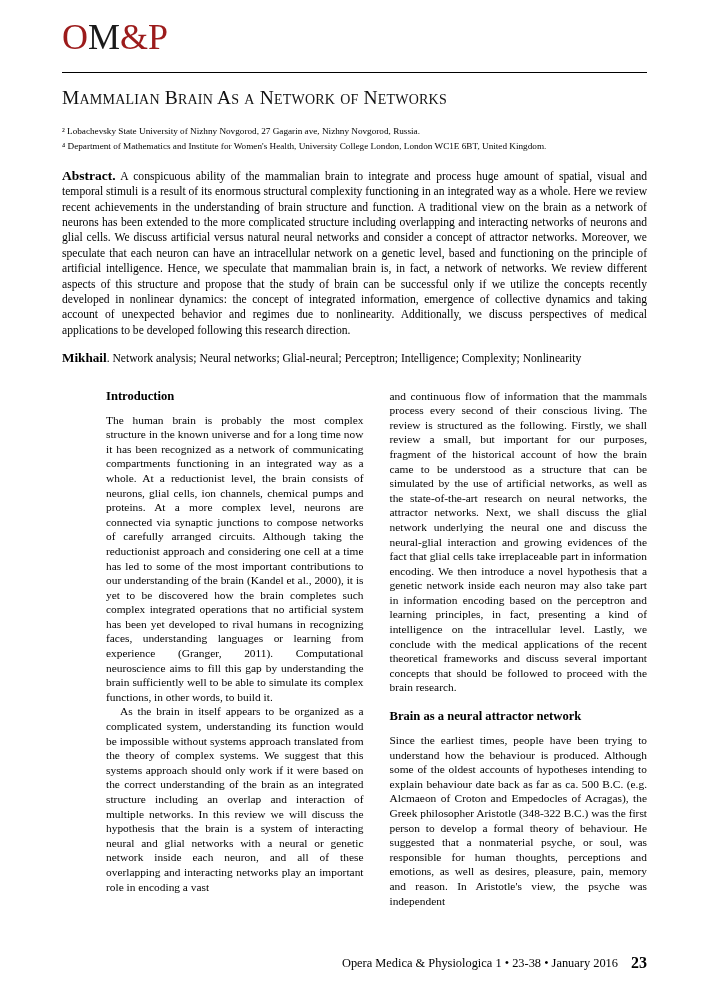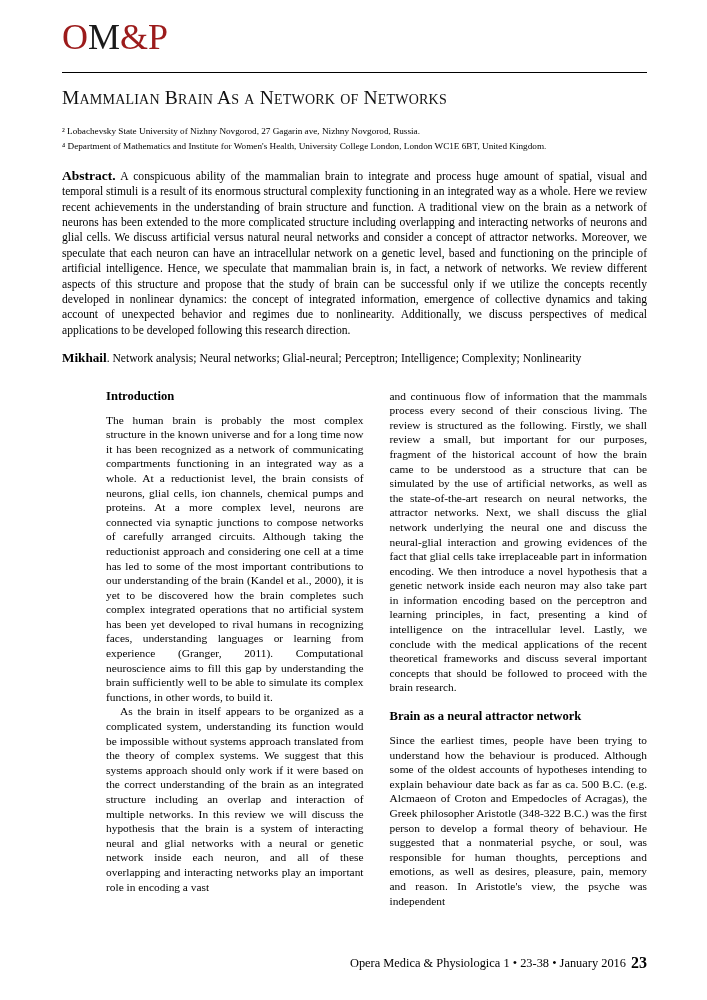--- a/index.html
+++ b/index.html
@@ -155,21 +155,21 @@
     align-items: center;
     justify-content: flex-end;
     font-size: 12.4px;
   }
   .footer .journal {
     font-family: "Liberation Serif", serif;
   }
   .footer .pageno {
     font-weight: bold;
     font-size: 16px;
-    margin-left: 5px;
+    margin-left: 13px;
   }
 </style>
 </head>
 <body>
 
 <div class="page">
   <div class="content">
 
     <div class="runhead-row">
       <div class="logo">

